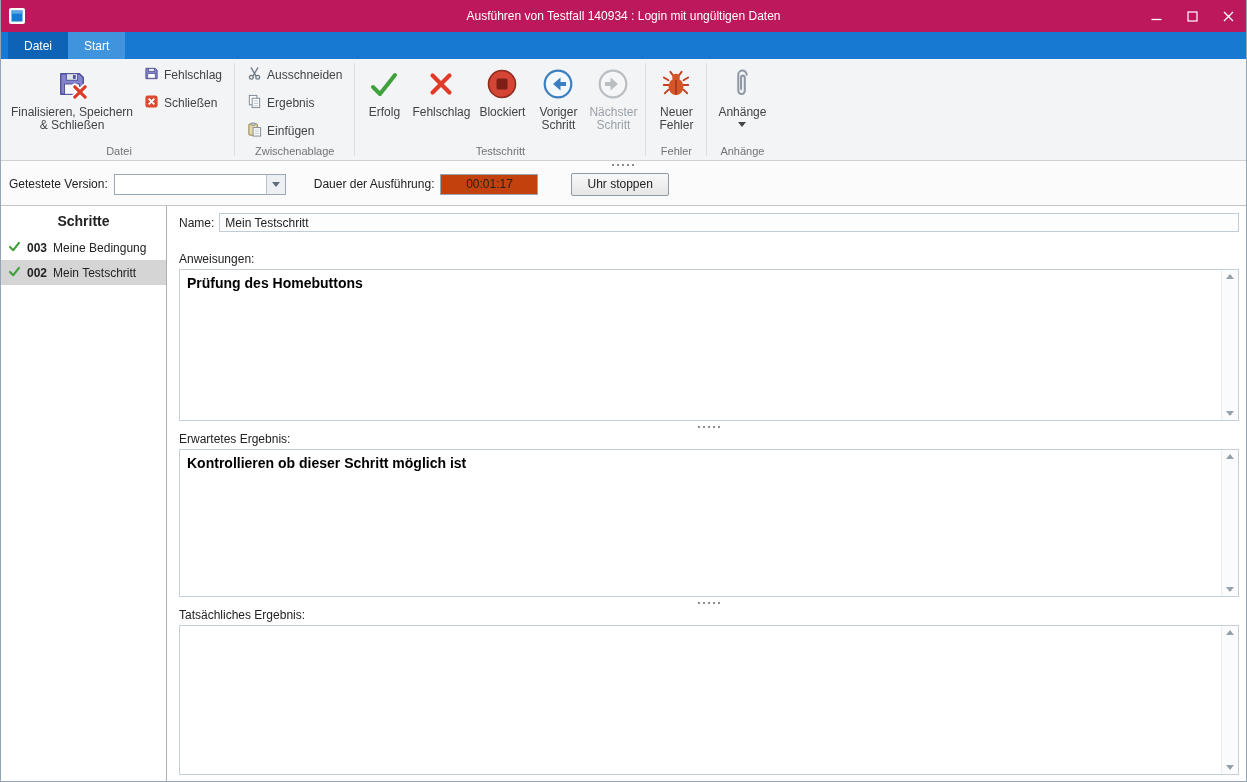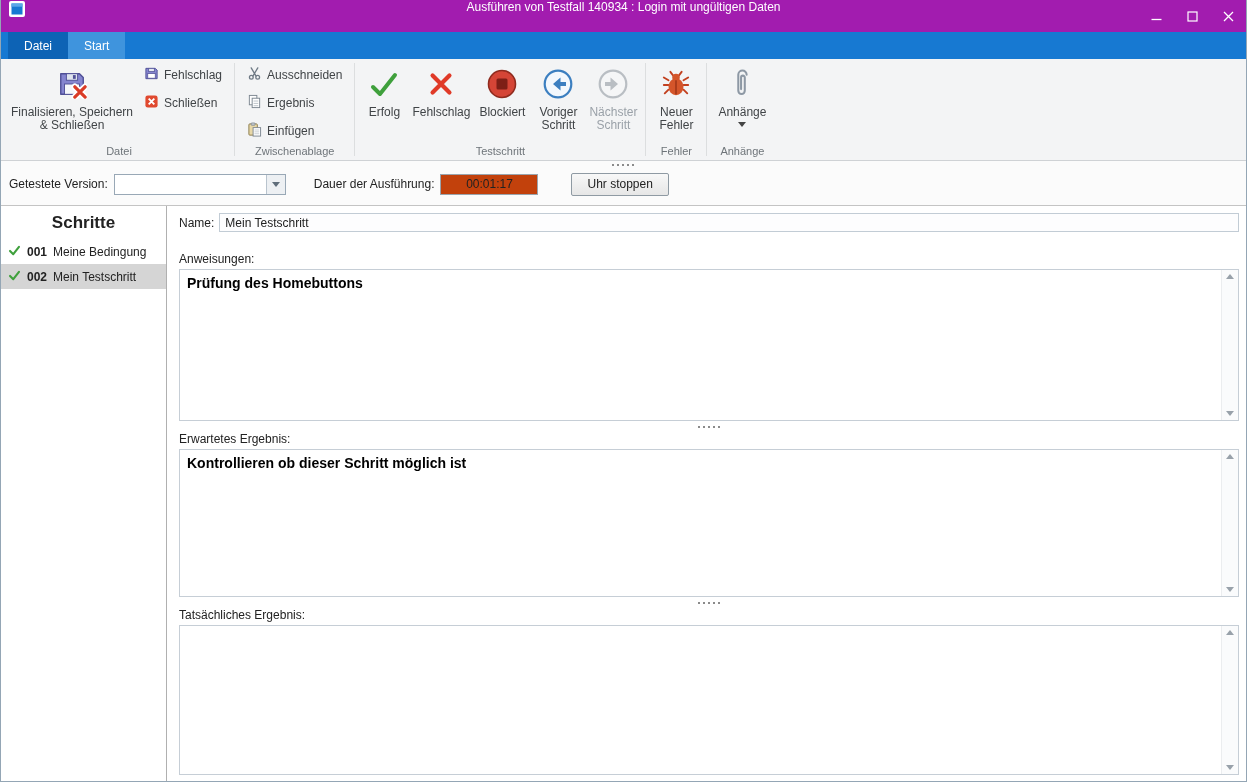--- a/index.html
+++ b/index.html
@@ -1,21 +1,21 @@
 <!DOCTYPE html>
 <html><head>
 <meta charset="utf-8">
 <style>
   * { box-sizing: border-box; margin: 0; padding: 0; }
   html,body { width: 1247px; height: 782px; overflow: hidden; }
   body { font-family: "Liberation Sans", sans-serif; font-size: 12px; color: #333; background: #fff; }
   .window { width: 100%; height: 100%; display: flex; flex-direction: column; border: 1px solid #94a6b5; border-top: none; }
 
   
-  .titlebar { flex: 0 0 32px; background: #a21caf; display: flex; align-items: flex-start; position: relative; color: #fff; }
+  .titlebar { flex: 0 0 32px; background: #be185d; display: flex; align-items: center; position: relative; color: #fff; }
   .titlebar .app-icon { margin-left: 7px; display: flex; }
   .titlebar .title { position: absolute; left: 0; right: 0; text-align: center; font-size: 12px; pointer-events: none; }
   .win-controls { margin-left: auto; display: flex; z-index: 2; }
   .win-btn { width: 36px; height: 32px; display: flex; align-items: center; justify-content: center; cursor: default; }
 
   
   .tabstrip { flex: 0 0 27px; background: #1779d2; display: flex; align-items: stretch; padding-left: 7px; }
   .tab { display: flex; align-items: center; padding: 0 16px; color: #fff; font-size: 12px; }
   .tab-datei { background: #0d63b5; }
   .tab-start { background: #3f94dd; }
@@ -45,21 +45,21 @@
   .combo { width: 172px; height: 21px; border: 1px solid #99a8b6; background: #fff; display: flex; align-items: stretch; margin-right: 28px; }
   .combo-value { flex: 1; padding: 2px 4px; }
   .combo-btn { width: 19px; border-left: 1px solid #b9c4ce; background: #edf0f3; display: flex; align-items: center; justify-content: center; }
   .tri-dn-sm { width: 0; height: 0; border: 4px solid transparent; border-top: 5px solid #5f6d7a; border-bottom: none; }
   .duration-input { width: 98px; height: 21px; border: 1px solid #9aa4ad; background: #c2410c; text-align: center; font: inherit; color: #222; margin-right: 8px; }
   .push-btn { height: 23px; padding: 0 15px; border: 1px solid #8f9aa3; background: linear-gradient(#f8f8f8, #e6e6e6); border-radius: 2px; font: inherit; color: #222; margin-left: 25px; }
 
   
   .content { flex: 1; display: flex; min-height: 0; background: #fff; }
   .sidebar { flex: 0 0 166px; border-right: 1px solid #b0b0b0; display: flex; flex-direction: column; }
-  .sidebar-header { text-align: center; font-weight: bold; font-size: 17px; color: #222; padding: 7px 0 6px; }
+  .sidebar-header { text-align: center; font-weight: bold; font-size: 14px; color: #222; padding: 7px 0 6px; }
   .step-item { display: flex; align-items: center; gap: 6px; padding: 0 7px; height: 25px; }
   .step-item.selected { background: #d5d5d5; }
   .step-num { font-weight: bold; color: #222; }
   .step-label { color: #222; }
 
   .main { flex: 1; display: flex; flex-direction: column; min-width: 0; padding: 7px 7px 6px 12px; }
   .name-row { display: flex; align-items: center; margin-bottom: 20px; }
   .name-row .tb-label { margin-right: 5px; }
   .name-input { flex: 1; height: 19px; border: 1px solid #c2ccd5; background: #fdfdfe; padding: 0 5px; font: inherit; color: #222; }
   .field-label { color: #222; margin-bottom: 3px; }
@@ -307,21 +307,21 @@
   <div class="content">
 
     <div class="sidebar">
       <div class="sidebar-header">Schritte</div>
       <div class="step-item">
         <span>
           <svg width="13" height="13" viewBox="0 0 16 16">
             <path d="M2.5 8.5 L6.5 12.5 L13.5 3.5" fill="none" stroke="#3fa03c" stroke-width="2.6" stroke-linecap="round" stroke-linejoin="round"></path>
           </svg>
         </span>
-        <span class="step-num">001</span>
+        <span class="step-num">003</span>
         <span class="step-label">Meine Bedingung</span>
       </div>
       <div class="step-item selected">
         <span>
           <svg width="13" height="13" viewBox="0 0 16 16">
             <path d="M2.5 8.5 L6.5 12.5 L13.5 3.5" fill="none" stroke="#3fa03c" stroke-width="2.6" stroke-linecap="round" stroke-linejoin="round"></path>
           </svg>
         </span>
         <span class="step-num">002</span>
         <span class="step-label">Mein Testschritt</span>

